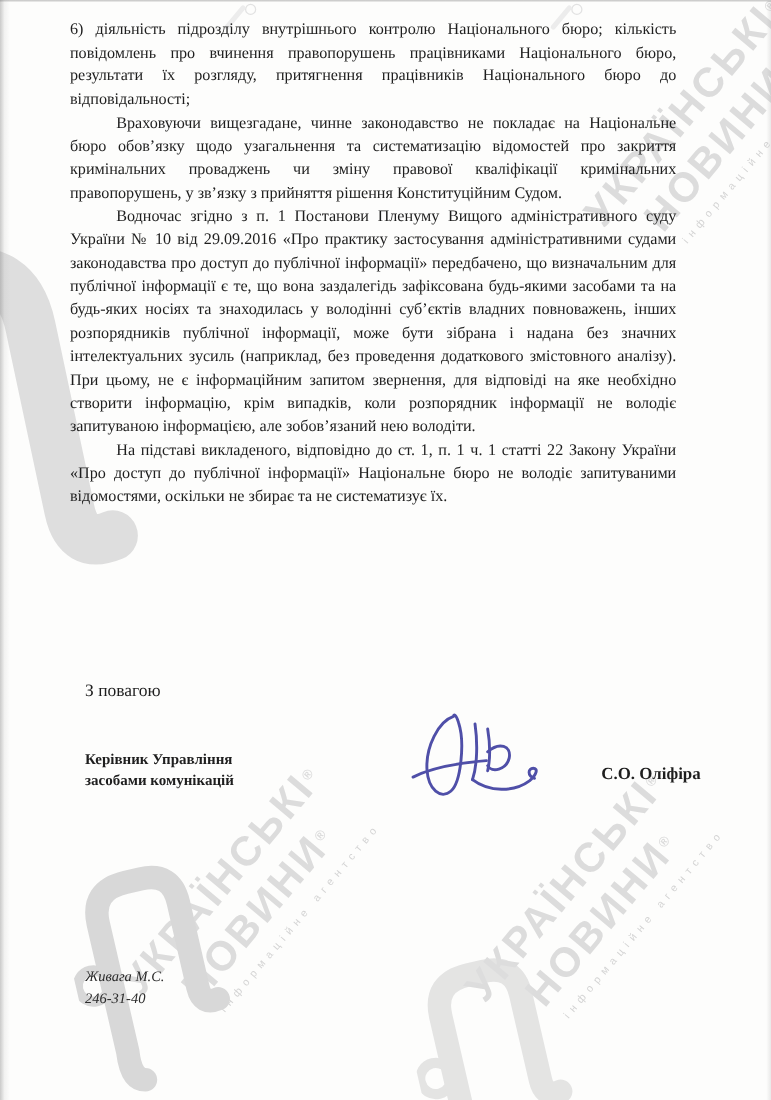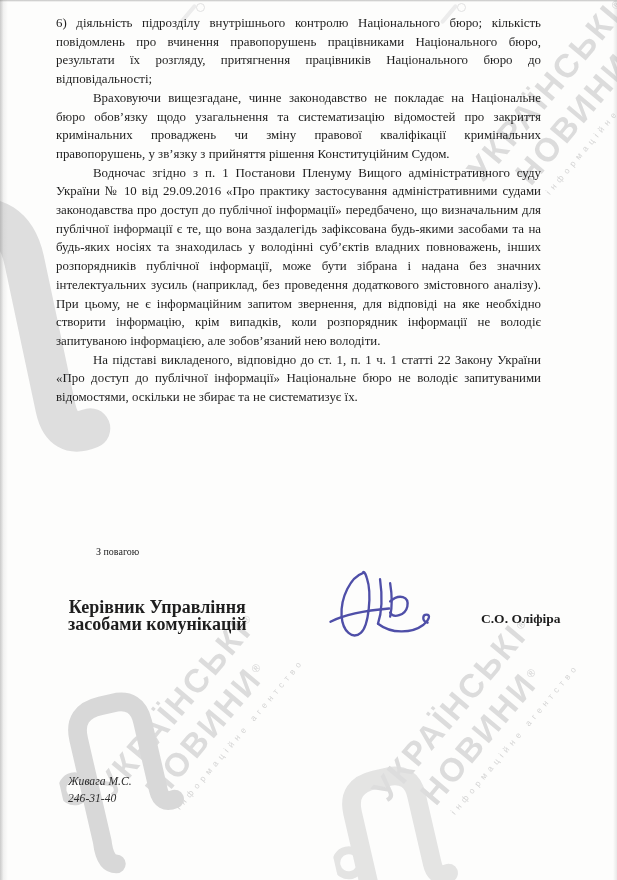--- a/index.html
+++ b/index.html
@@ -16,24 +16,24 @@
     background:linear-gradient(to bottom, rgba(120,120,120,.45), rgba(255,255,255,0));}
   .edge-right{position:absolute;right:0;top:0;width:4px;height:100%;z-index:5;
     background:linear-gradient(to left, rgba(170,170,170,.25), rgba(255,255,255,0));}
 
   
   .content{position:absolute;left:56px;top:14px;width:485px;z-index:2;
     font-size:12.9px;line-height:18.7px;text-align:justify;}
   .content p{margin:0;}
   .content p.indent{text-indent:37px;}
 
-  .closing{position:absolute;left:68px;top:546px;font-size:10px;z-index:2;margin-left:28px;}
+  .closing{position:absolute;left:68px;top:546px;font-size:14px;z-index:2;}
 
   .sig-title{position:absolute;left:68px;top:599px;z-index:2;
-    font-weight:bold;font-size:18px;line-height:16.5px;text-align:center;}
+    font-weight:bold;font-size:12px;line-height:16.5px;}
   .sig-name{position:absolute;left:481px;top:611px;z-index:2;
     font-weight:bold;font-size:13.5px;}
   .signature-svg{position:absolute;left:322px;top:563px;width:112px;height:86px;z-index:3;}
 
   .footer{position:absolute;left:68px;top:734px;z-index:2;
     font-style:italic;font-size:11.6px;line-height:16.5px;color:#2b2b2b;margin-top:40px;}
 
   
   .wm{position:absolute;width:250px;height:96px;z-index:0;pointer-events:none;}
   .wm-rot{transform:rotate(-50deg);font-family:"Liberation Sans", sans-serif;font-weight:bold;}

